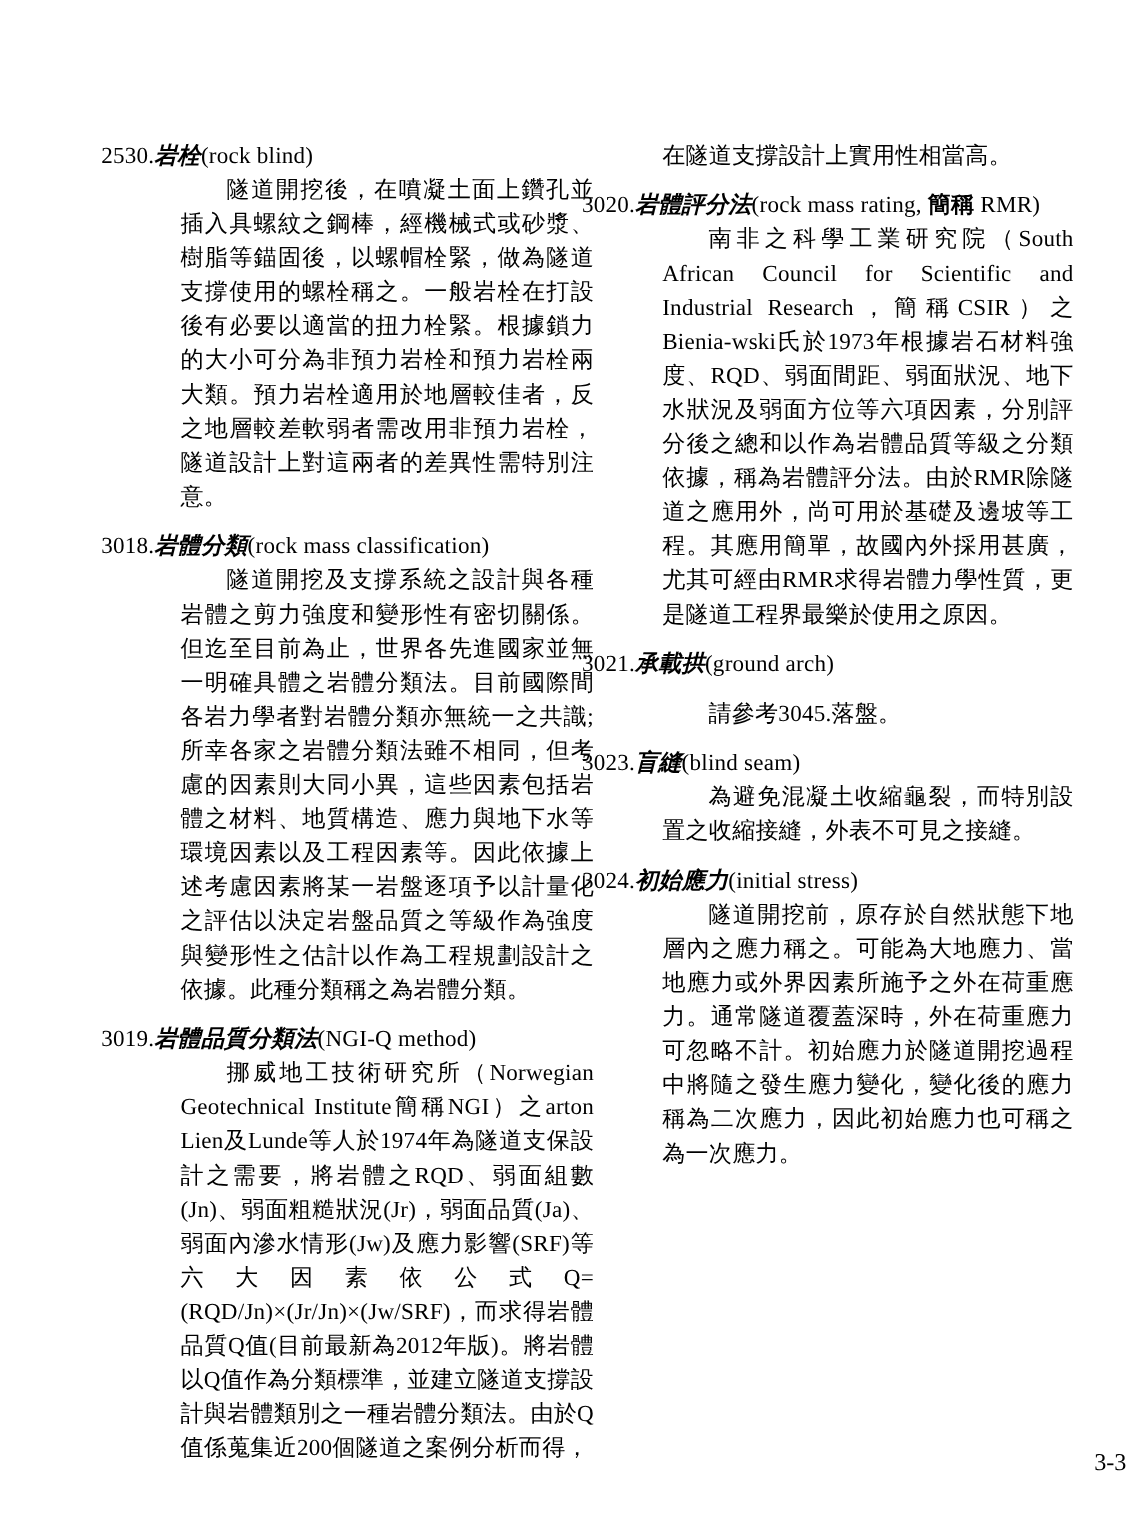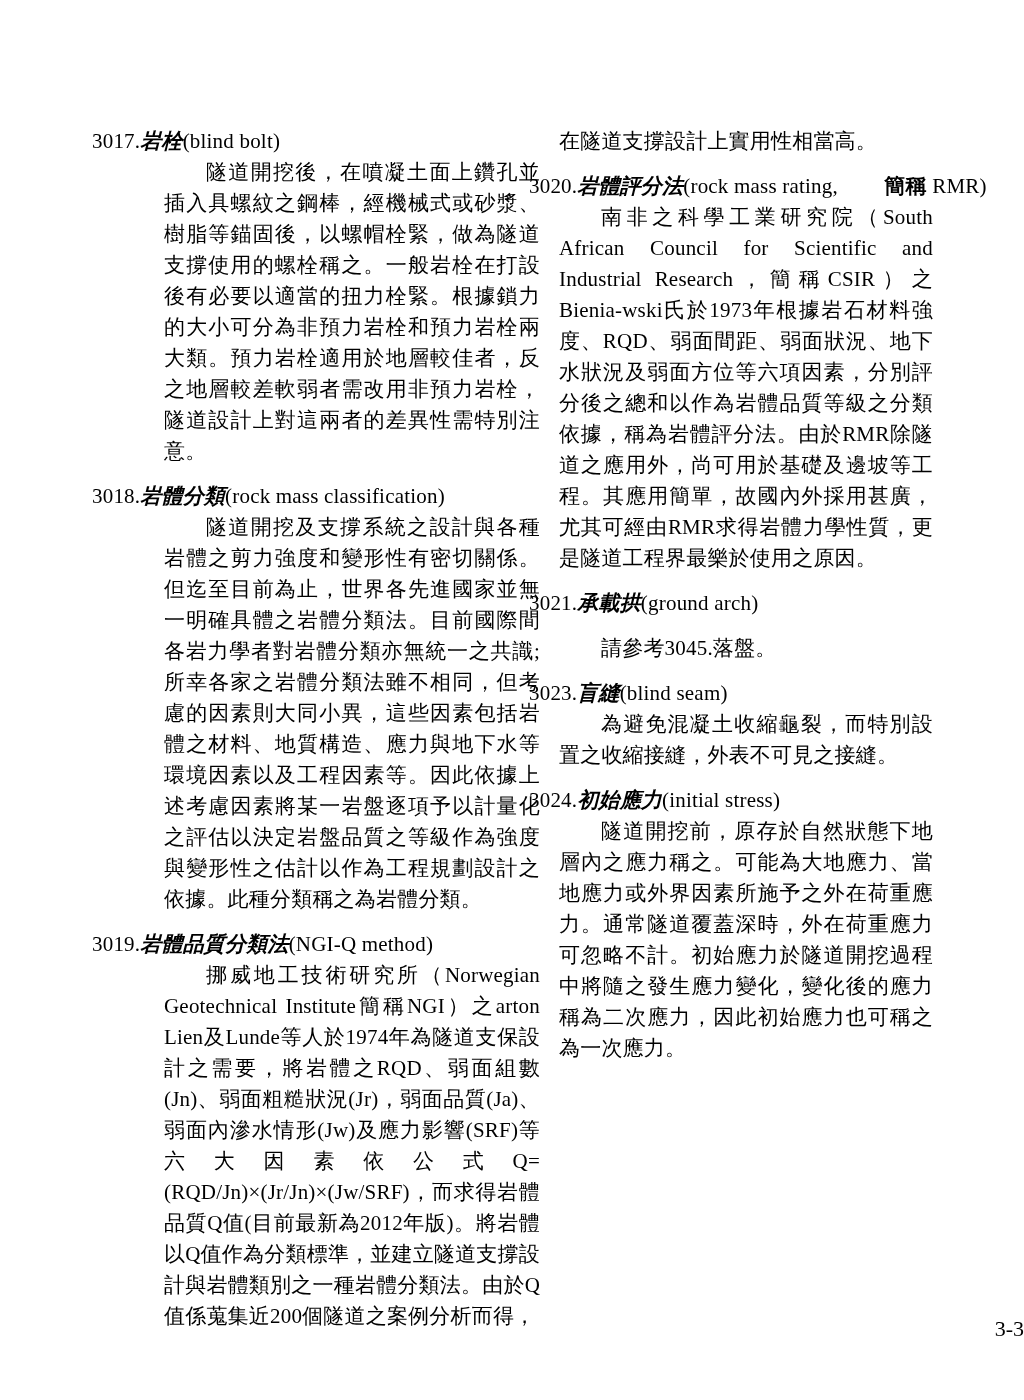--- a/index.html
+++ b/index.html
@@ -19,33 +19,33 @@
   .entry { margin-top: 14px; }
   .col-left .entry:first-child { margin-top: 0; }
 
   .entry-header {
     font-size: 21px;
     line-height: 31px;
     white-space: nowrap;
     letter-spacing: 0.2px;
   }
   .entry-term { font-weight: bold; font-style: italic; }
-  .paren-bold { font-weight: bold; margin-left: 41px; }
+  .paren-bold { font-weight: bold; }
 
   .body {
     margin: 0;
     font-size: 21px;
     line-height: 31px;
     text-align: justify;
     text-justify: inter-ideograph;
     text-indent: 2em;
     letter-spacing: 0.2px;
   }
   .col-left  .body { margin-left: 72px; width: 376px; }
-  .col-right .body { margin-left: 30px; width: 374px; }
+  .col-right .body { margin-left: 73px; width: 374px; }
 
   .continuation { text-indent: 0; }
 
   .page-number {
     position: absolute;
     top: 1313px;
     left: 0;
     width: 1024px;
     text-align: right;
     font-size: 22px;
@@ -53,21 +53,21 @@
   }
 </style>
 </head>
 <body>
 
 <div class="page">
 
   <div class="col col-left">
 
     <div class="entry">
-      <div class="entry-header"><span class="entry-num">3017.</span><span class="entry-term">岩栓</span><span class="entry-paren">(blind bolt)</span><span class="paren-bold"></span><span class="entry-paren"></span></div>
+      <div class="entry-header"><span class="entry-num">2530.</span><span class="entry-term">岩栓</span><span class="entry-paren">(rock blind)</span><span class="paren-bold"></span><span class="entry-paren"></span></div>
       <p class="body">隧道開挖後，在噴凝土面上鑽孔並插入具螺紋之鋼棒，經機械式或砂漿、樹脂等錨固後，以螺帽栓緊，做為隧道支撐使用的螺栓稱之。一般岩栓在打設後有必要以適當的扭力栓緊。根據鎖力的大小可分為非預力岩栓和預力岩栓兩大類。預力岩栓適用於地層較佳者，反之地層較差軟弱者需改用非預力岩栓，隧道設計上對這兩者的差異性需特別注意。</p>
     </div>
 
     <div class="entry">
       <div class="entry-header"><span class="entry-num">3018.</span><span class="entry-term">岩體分類</span><span class="entry-paren">(rock mass classification)</span><span class="paren-bold"></span><span class="entry-paren"></span></div>
       <p class="body">隧道開挖及支撐系統之設計與各種岩體之剪力強度和變形性有密切關係。但迄至目前為止，世界各先進國家並無一明確具體之岩體分類法。目前國際間各岩力學者對岩體分類亦無統一之共識;所幸各家之岩體分類法雖不相同，但考慮的因素則大同小異，這些因素包括岩體之材料、地質構造、應力與地下水等環境因素以及工程因素等。因此依據上述考慮因素將某一岩盤逐項予以計量化之評估以決定岩盤品質之等級作為強度與變形性之估計以作為工程規劃設計之依據。此種分類稱之為岩體分類。</p>
     </div>
 
     <div class="entry">
       <div class="entry-header"><span class="entry-num">3019.</span><span class="entry-term">岩體品質分類法</span><span class="entry-paren">(NGI-Q method)</span><span class="paren-bold"></span><span class="entry-paren"></span></div>

